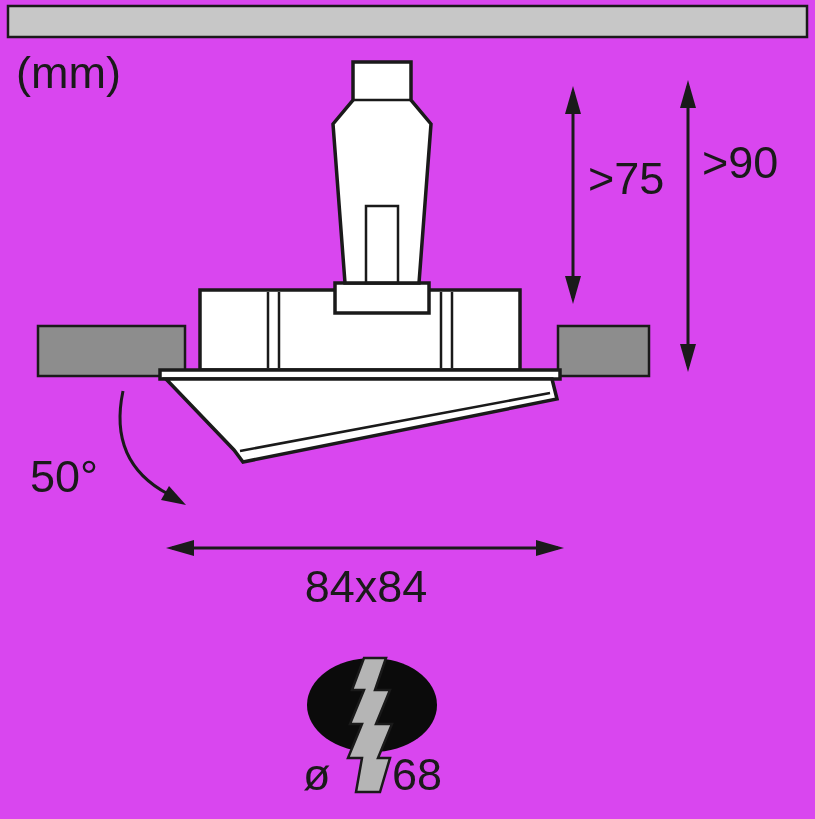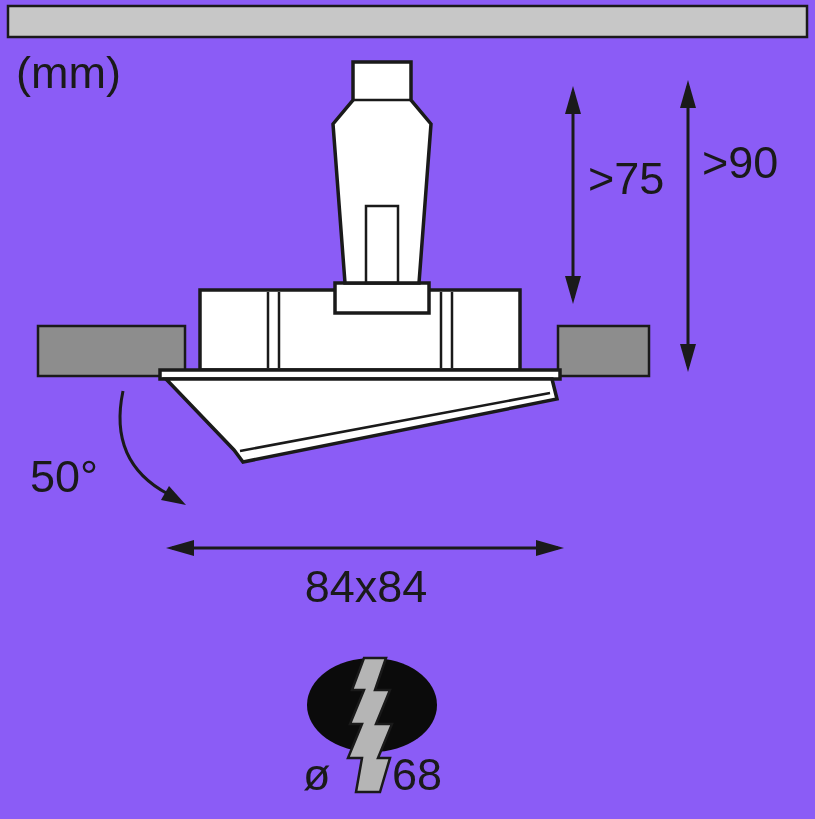--- a/index.html
+++ b/index.html
@@ -6,21 +6,21 @@
     --line:#1a1a1a;
     --ceiling-bar:#c7c7c7;
     --ceiling-block:#8d8d8d;
     --cutout:#0b0b0b;
     --bolt:#b5b5b5;
   }
   html,body{margin:0;padding:0;background:#ffffff;}
   .stage{
     position:relative;
     width:815px;height:819px;
-    background:#8b5cf6;
+    background:#d946ef;
     font-family:"Liberation Sans", sans-serif;
     overflow:hidden;
   }
   svg{display:block;}
   .outline{fill:#ffffff;stroke:var(--line);stroke-width:3.5;stroke-linejoin:miter;}
   .thinline{fill:none;stroke:var(--line);stroke-width:2.5;}
   .dimline{fill:none;stroke:var(--line);stroke-width:3;}
   .arrowhead{fill:var(--line);stroke:none;}
   .ceilbar{fill:var(--ceiling-bar);stroke:var(--line);stroke-width:2.5;}
   .ceilblock{fill:var(--ceiling-block);stroke:var(--line);stroke-width:2.5;}

